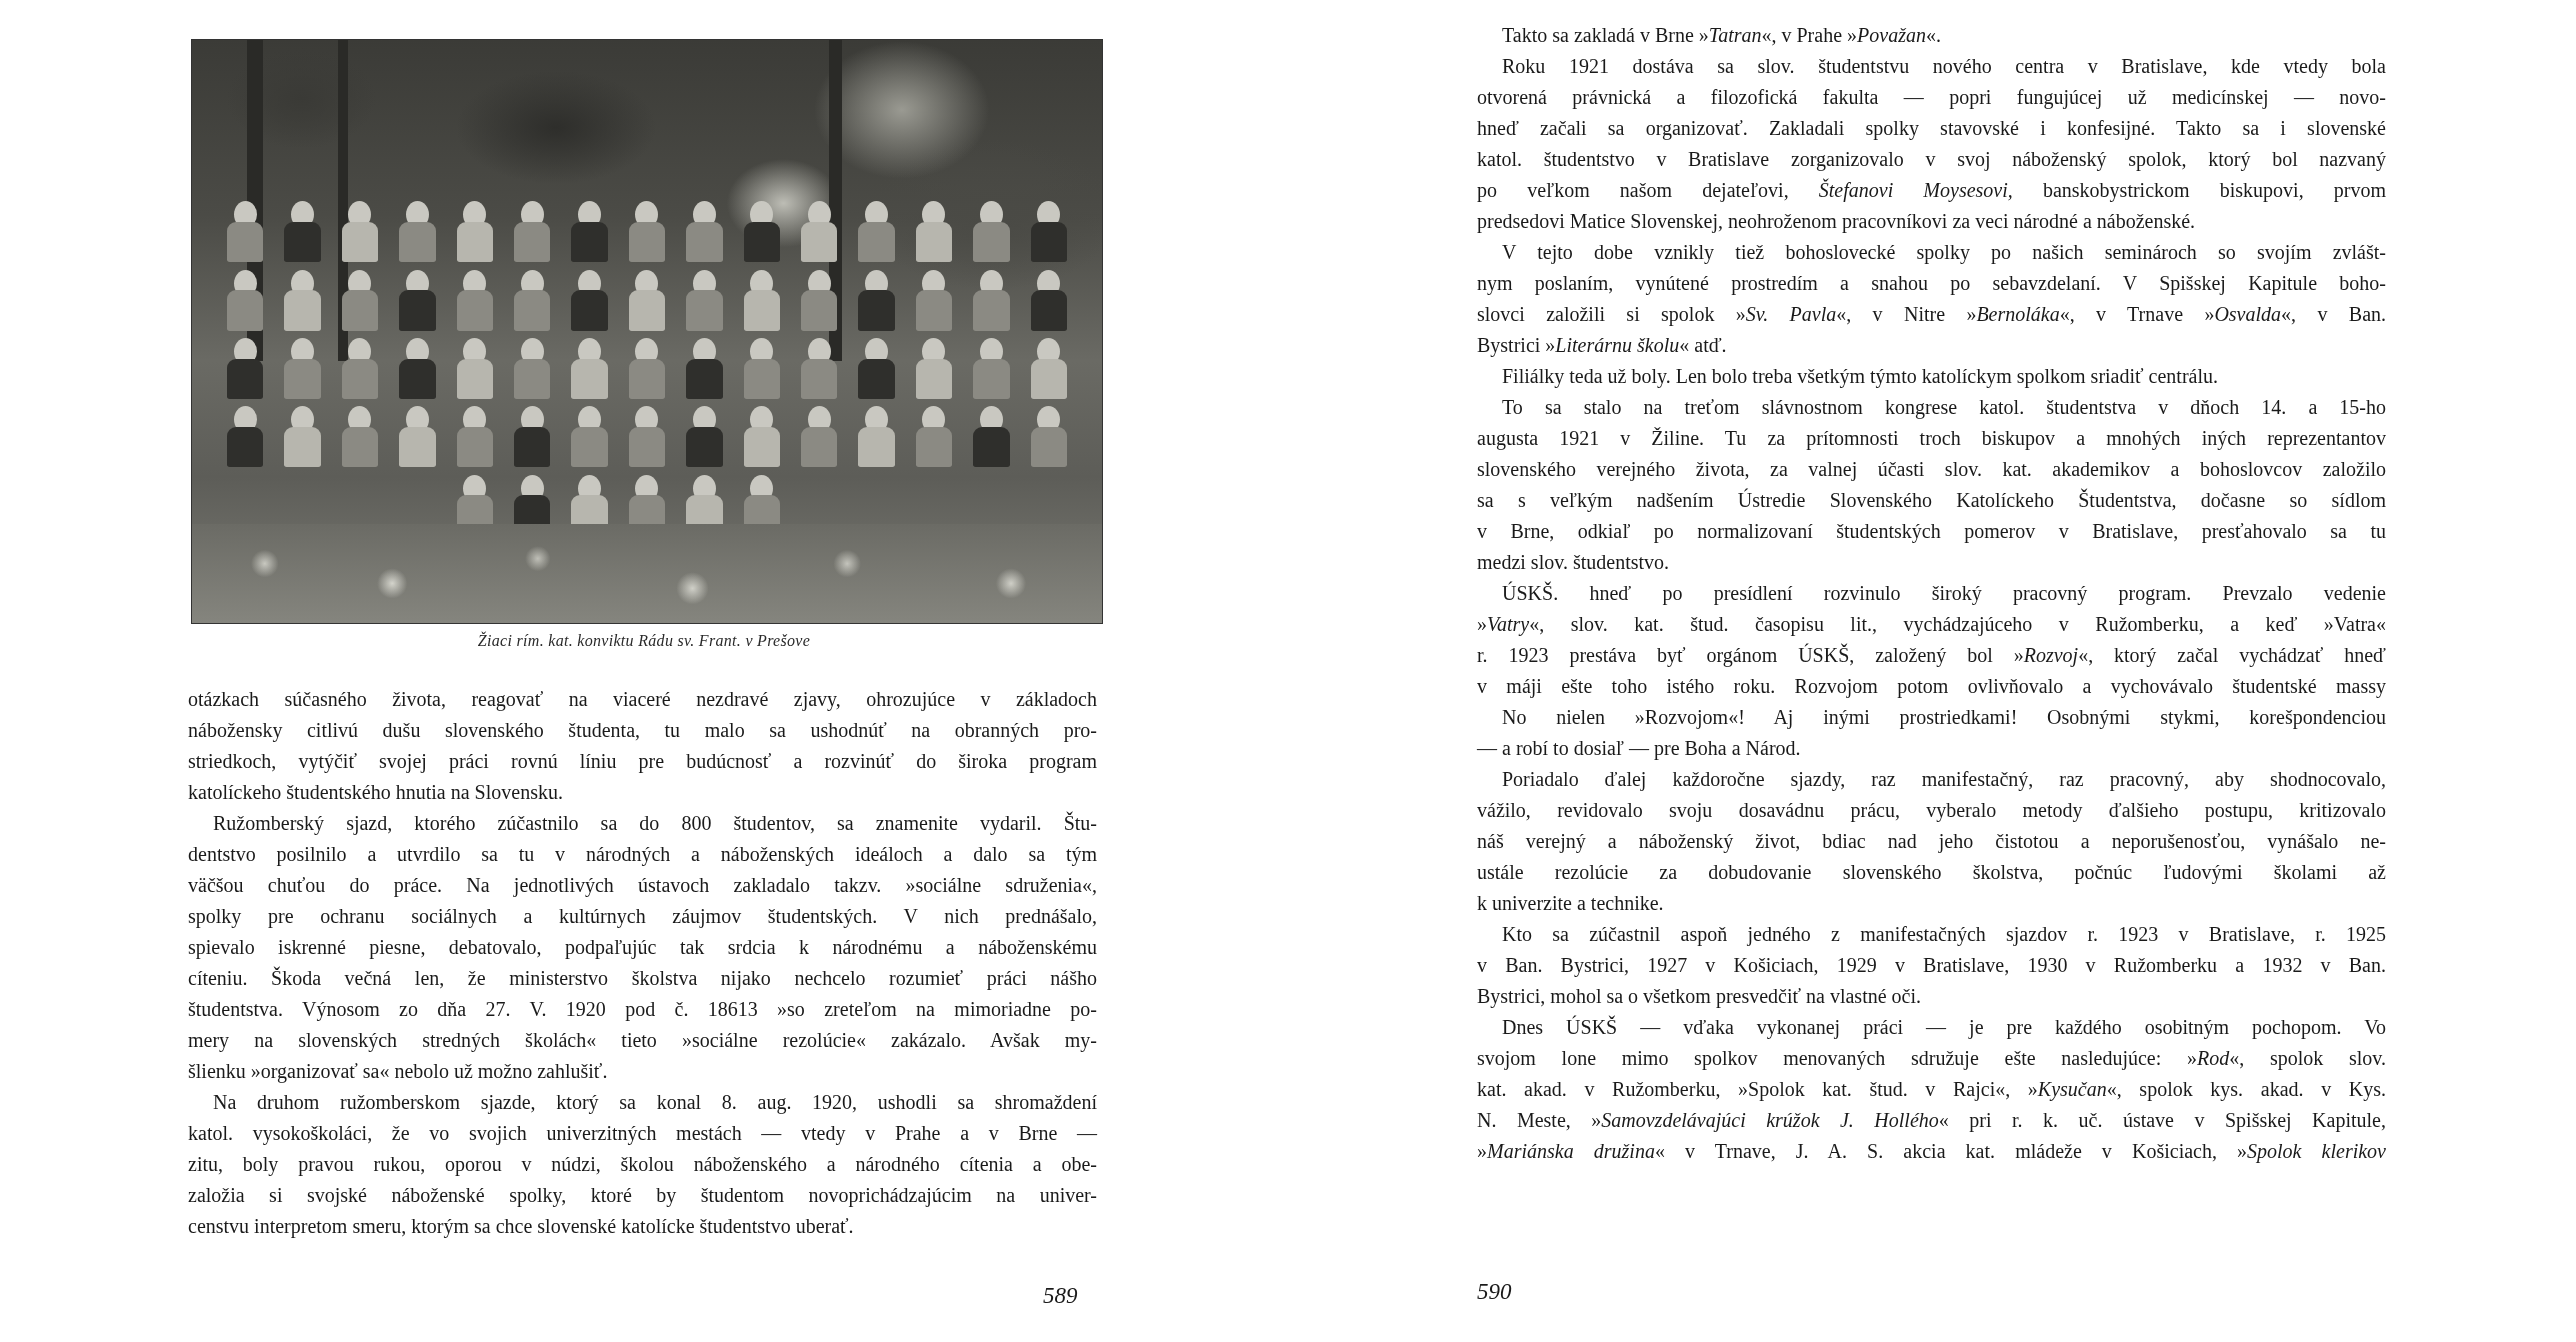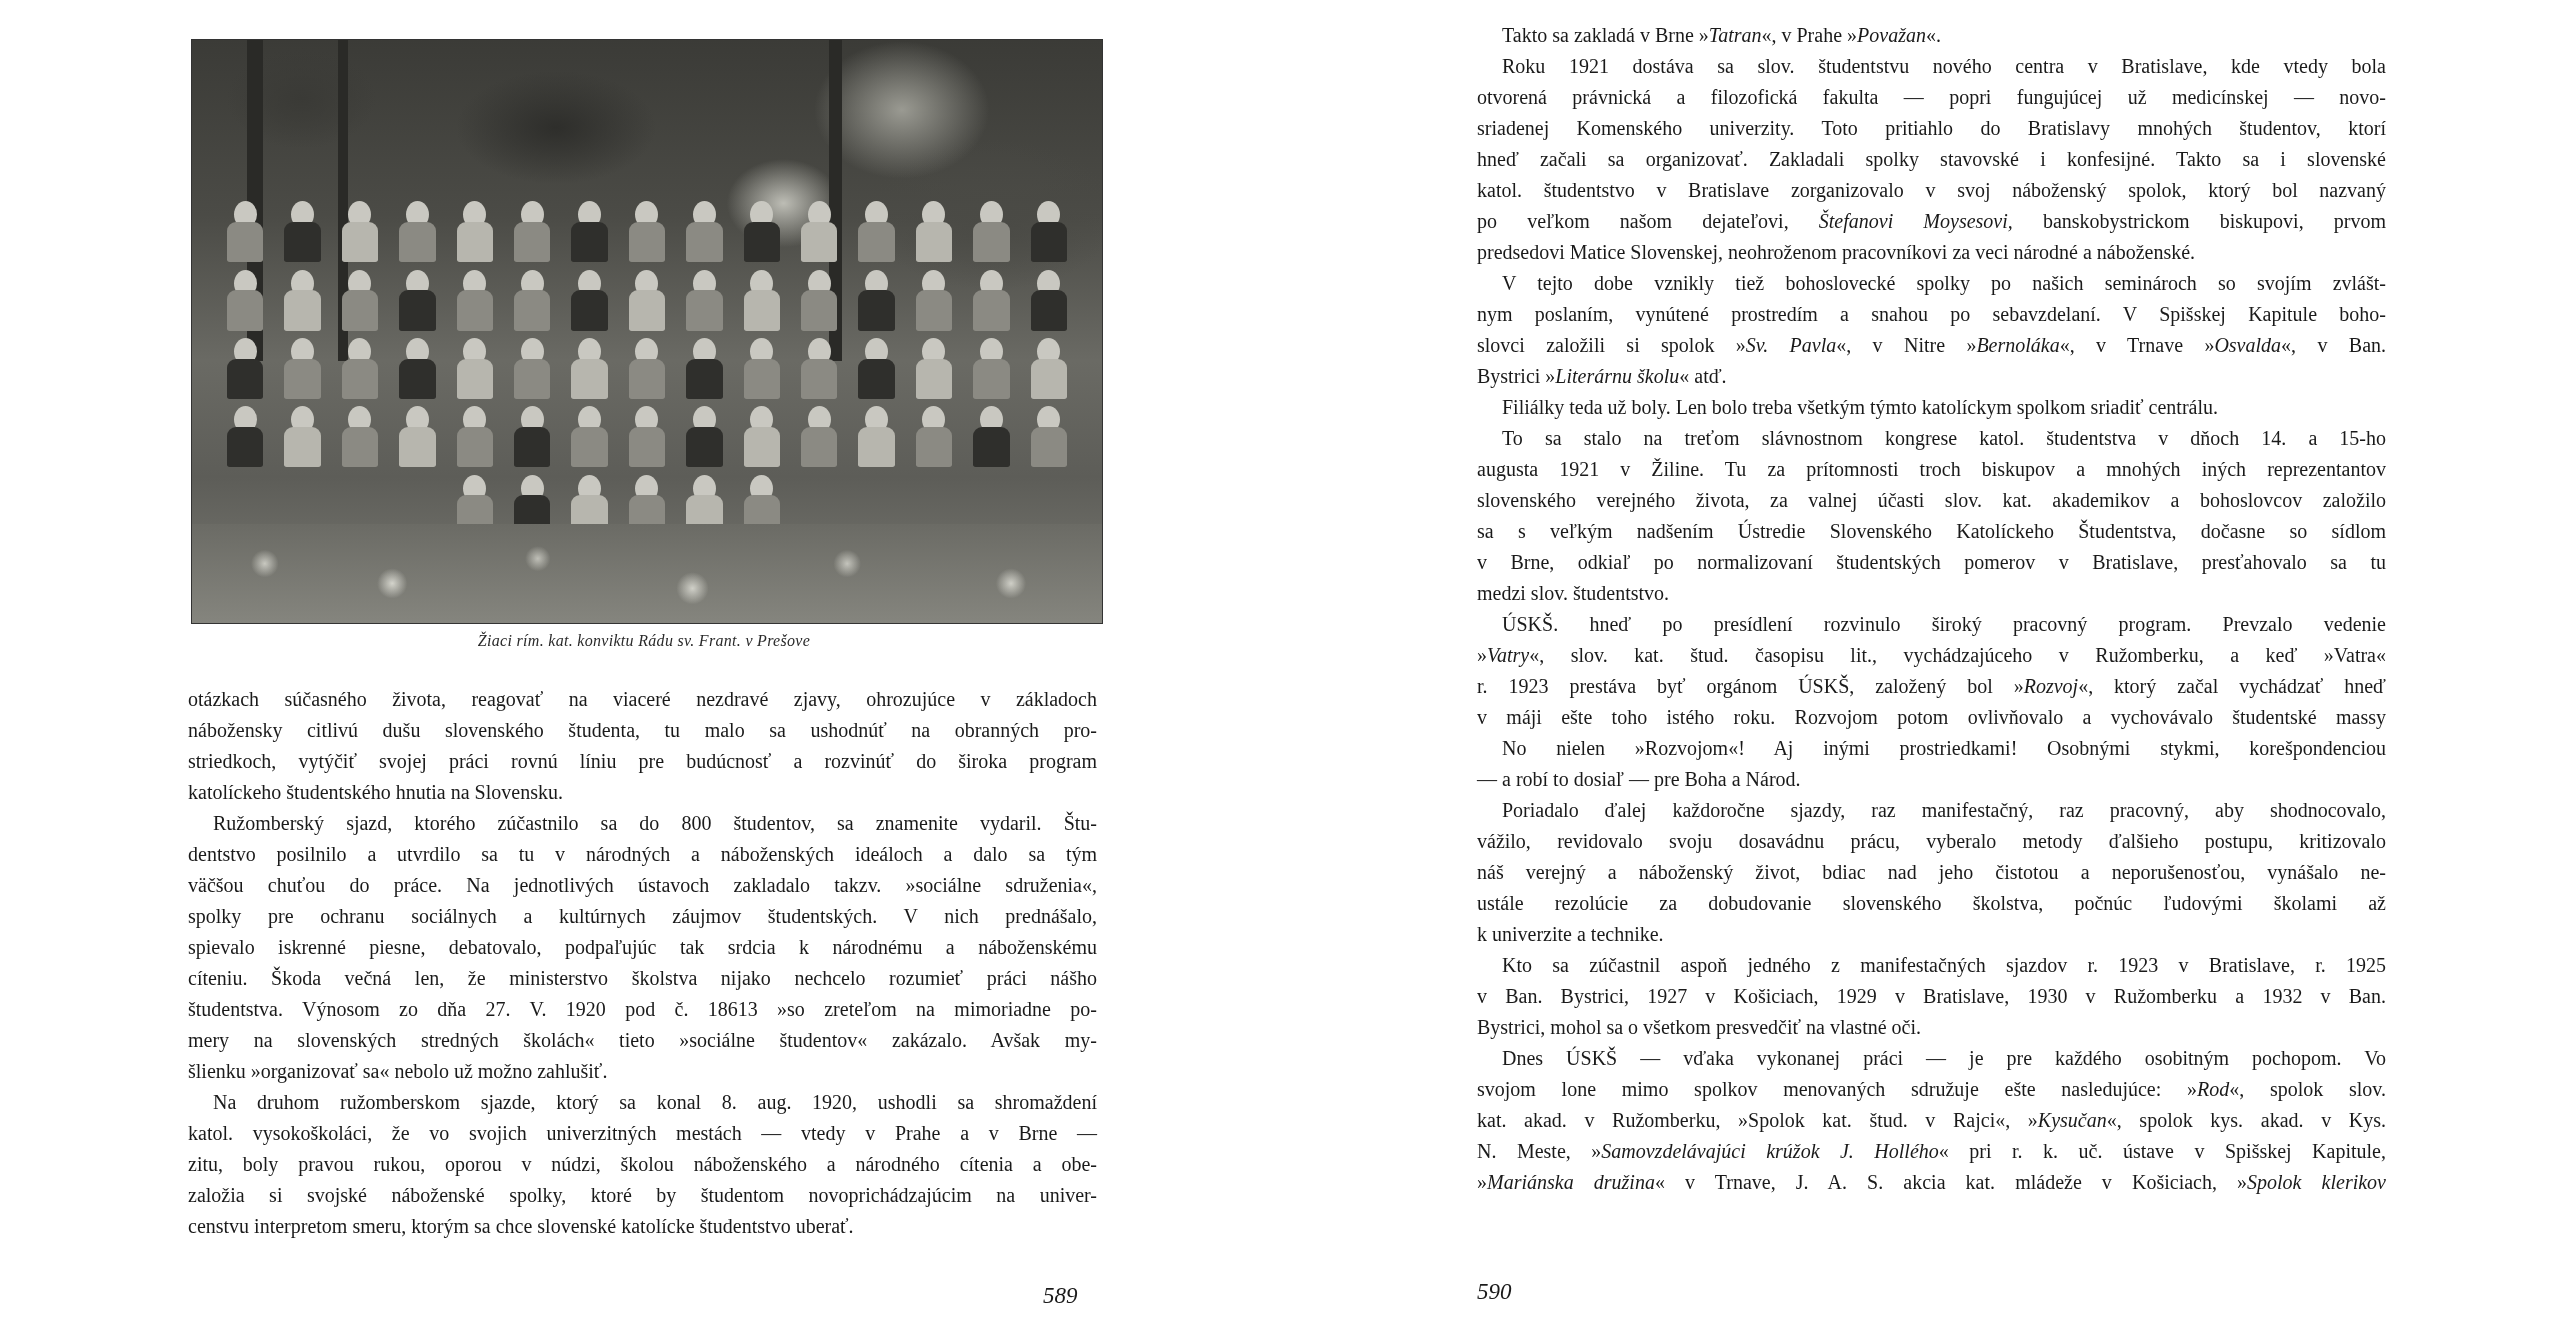--- a/index.html
+++ b/index.html
@@ -348,37 +348,36 @@
       <span class="ln"><span>nábožensky citlivú dušu slovenského študenta, tu malo sa ushodnúť na obranných pro-</span></span>
       <span class="ln"><span>striedkoch, vytýčiť svojej práci rovnú líniu pre budúcnosť a rozvinúť do široka program</span></span>
       <span class="ln end"><span>katolíckeho študentského hnutia na Slovensku.</span></span>
       <span class="ln indent"><span>Ružomberský sjazd, ktorého zúčastnilo sa do 800 študentov, sa znamenite vydaril. Štu-</span></span>
       <span class="ln"><span>dentstvo posilnilo a utvrdilo sa tu v národných a náboženských ideáloch a dalo sa tým</span></span>
       <span class="ln"><span>väčšou chuťou do práce. Na jednotlivých ústavoch zakladalo takzv. »sociálne sdruženia«,</span></span>
       <span class="ln"><span>spolky pre ochranu sociálnych a kultúrnych záujmov študentských. V nich prednášalo,</span></span>
       <span class="ln"><span>spievalo iskrenné piesne, debatovalo, podpaľujúc tak srdcia k národnému a náboženskému</span></span>
       <span class="ln"><span>cíteniu. Škoda večná len, že ministerstvo školstva nijako nechcelo rozumieť práci nášho</span></span>
       <span class="ln"><span>študentstva. Výnosom zo dňa 27. V. 1920 pod č. 18613 »so zreteľom na mimoriadne po-</span></span>
-      <span class="ln"><span>mery na slovenských stredných školách« tieto »sociálne študentov« zakázalo. Avšak my-</span></span>
+      <span class="ln"><span>mery na slovenských stredných školách« tieto »sociálne rezolúcie« zakázalo. Avšak my-</span></span>
       <span class="ln end"><span>šlienku »organizovať sa« nebolo už možno zahlušiť.</span></span>
       <span class="ln indent"><span>Na druhom ružomberskom sjazde, ktorý sa konal 8. aug. 1920, ushodli sa shromaždení</span></span>
       <span class="ln"><span>katol. vysokoškoláci, že vo svojich univerzitných mestách — vtedy v Prahe a v Brne —</span></span>
       <span class="ln"><span>zitu, boly pravou rukou, oporou v núdzi, školou náboženského a národného cítenia a obe-</span></span>
       <span class="ln"><span>založia si svojské náboženské spolky, ktoré by študentom novoprichádzajúcim na univer-</span></span>
       <span class="ln end"><span>censtvu interpretom smeru, ktorým sa chce slovenské katolícke študentstvo uberať.</span></span>
     </div>
   <div class="folio folio-left">589</div>
 </div>
 
 <div class="page page-right">
   <div class="col col-right" id="col-right">
       <span class="ln indent end"><span>Takto sa zakladá v Brne »</span><i>Tatran</i><span>«, v Prahe »</span><i>Považan</i><span>«.</span></span>
       <span class="ln indent"><span>Roku 1921 dostáva sa slov. študentstvu nového centra v Bratislave, kde vtedy bola</span></span>
       <span class="ln"><span>otvorená právnická a filozofická fakulta — popri fungujúcej už medicínskej — novo-</span></span>
-      <span class="ln"><span>sriadenej Komenského univerzity. Toto pritiahlo do Bratislavy mnohých študentov, ktorí</span></span>
       <span class="ln"><span>hneď začali sa organizovať. Zakladali spolky stavovské i konfesijné. Takto sa i slovenské</span></span>
       <span class="ln"><span>katol. študentstvo v Bratislave zorganizovalo v svoj náboženský spolok, ktorý bol nazvaný</span></span>
       <span class="ln"><span>po veľkom našom dejateľovi, </span><i>Štefanovi Moysesovi,</i><span> banskobystrickom biskupovi, prvom</span></span>
       <span class="ln end"><span>predsedovi Matice Slovenskej, neohroženom pracovníkovi za veci národné a náboženské.</span></span>
       <span class="ln indent"><span>V tejto dobe vznikly tiež bohoslovecké spolky po našich seminároch so svojím zvlášt-</span></span>
       <span class="ln"><span>nym poslaním, vynútené prostredím a snahou po sebavzdelaní. V Spišskej Kapitule boho-</span></span>
       <span class="ln"><span>slovci založili si spolok »</span><i>Sv. Pavla</i><span>«, v Nitre »</span><i>Bernoláka</i><span>«, v Trnave »</span><i>Osvalda</i><span>«, v Ban.</span></span>
       <span class="ln end"><span>Bystrici »</span><i>Literárnu školu</i><span>« atď.</span></span>
       <span class="ln indent end"><span>Filiálky teda už boly. Len bolo treba všetkým týmto katolíckym spolkom sriadiť centrálu.</span></span>
       <span class="ln indent"><span>To sa stalo na treťom slávnostnom kongrese katol. študentstva v dňoch 14. a 15-ho</span></span>

